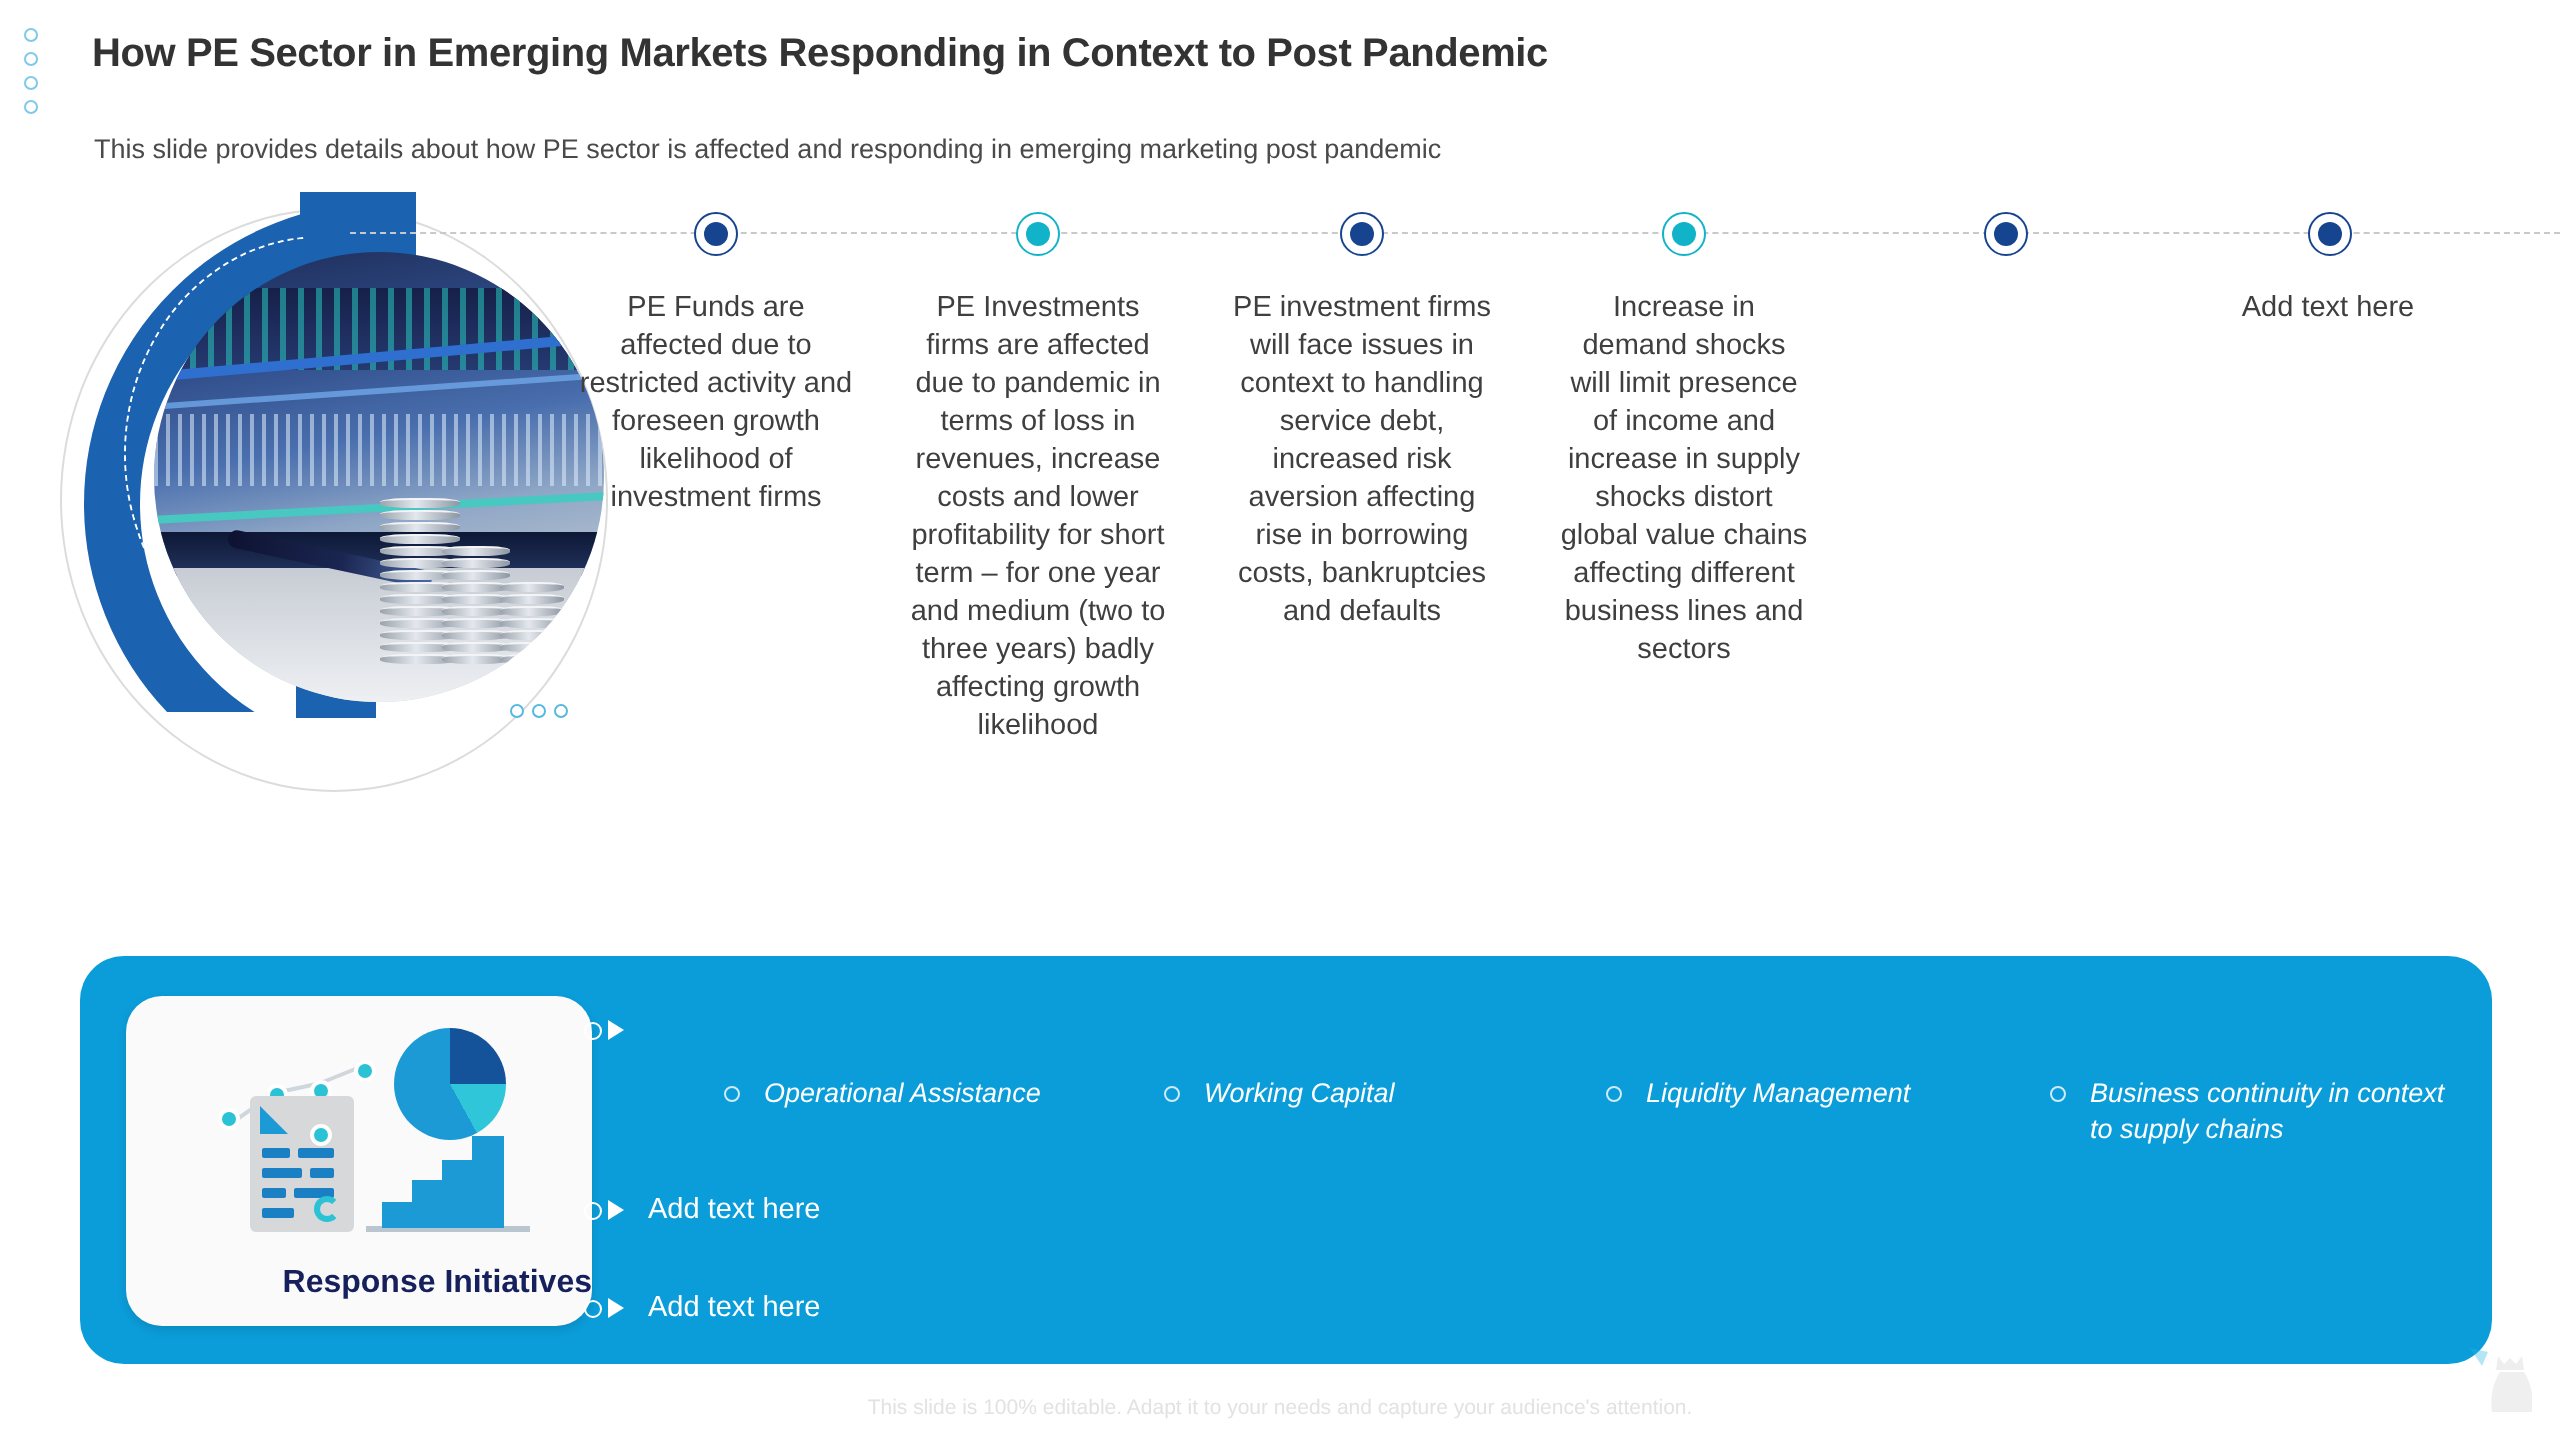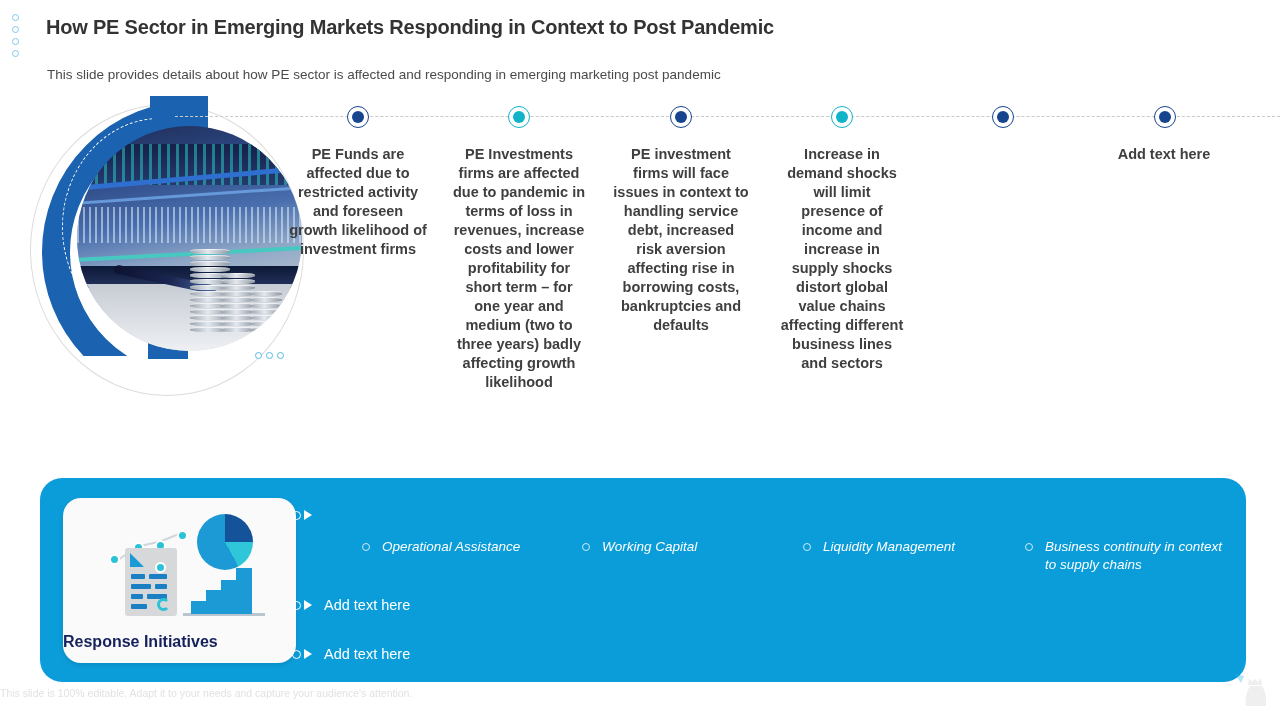--- a/index.html
+++ b/index.html
@@ -129,36 +129,36 @@
   }
   .marker .inner {
     position:absolute; left: 5px; top: 5px; width: 12px; height: 12px;
     border-radius:50%; background: currentColor;
   }
   .m-navy { color:#17448f; }
   .m-cyan { color:#11b3c8; }
 
   .col {
     position: absolute; top: 145px;
-    text-align: center; font-size: 14.5px; line-height: 19px; color: #3f3f3f; font-weight: bold;
+    text-align: center; font-size: 14.5px; line-height: 19px; color: #3f3f3f;
   }
 
   
   .panel {
     position:absolute; left: 40px; top: 478px; width: 1206px; height: 204px;
     background: #0b9dda; border-radius: 22px;
   }
   .icon-card {
     position:absolute; left: 23px; top: 20px; width: 233px; height: 165px;
     background: #fafafa; border-radius: 18px;
     box-shadow: 0 2px 5px rgba(0,0,0,.12);
   }
   .icon-card .label {
     position:absolute; bottom: 12px; left:0; width: 100%;
-    text-align:left; font-size: 16px; font-weight: bold; color:#16205c;
+    text-align:right; font-size: 16px; font-weight: bold; color:#16205c;
   }
   .ic-art { position:absolute; left: 24px; top: 12px; width: 190px; height: 110px; }
   .doc {
     position:absolute; left: 38px; top: 38px; width: 52px; height: 68px;
     background:#d6d8da; border-radius: 3px;
   }
   .doc .fold {
     position:absolute; left: 5px; top: 5px; width: 14px; height: 14px;
     background:#1b9ad6; clip-path: polygon(0 0,100% 100%,0 100%);
   }
@@ -191,22 +191,22 @@
 
   .sub-row { position:absolute; display:flex; align-items:flex-start; }
   .sub-o {
     width: 8px; height: 8px; border-radius:50%; border: 1.3px solid #cfeaf8;
     margin-top: 5px; flex:none;
   }
   .sub-text { margin-left: 12px; font-size: 13.5px; color:#ffffff; line-height: 18px; font-style: italic; }
 
   
   .footer {
-    position:absolute; left:0; bottom: 21px; width: 100%;
-    font-size: 10.5px; color: #e2e2e2;
+    position:absolute; left:0; bottom: 10px; width: 100%;
+    text-align:center; font-size: 10.5px; color: #e2e2e2;
   }
   .wmark { position:absolute; right: 14px; bottom: 6px; width: 34px; height: 40px; opacity:.35; }
 </style>
 </head>
 <body>
 
 <div class="slide">
 
   <div class="title-dots">
     <i></i>

